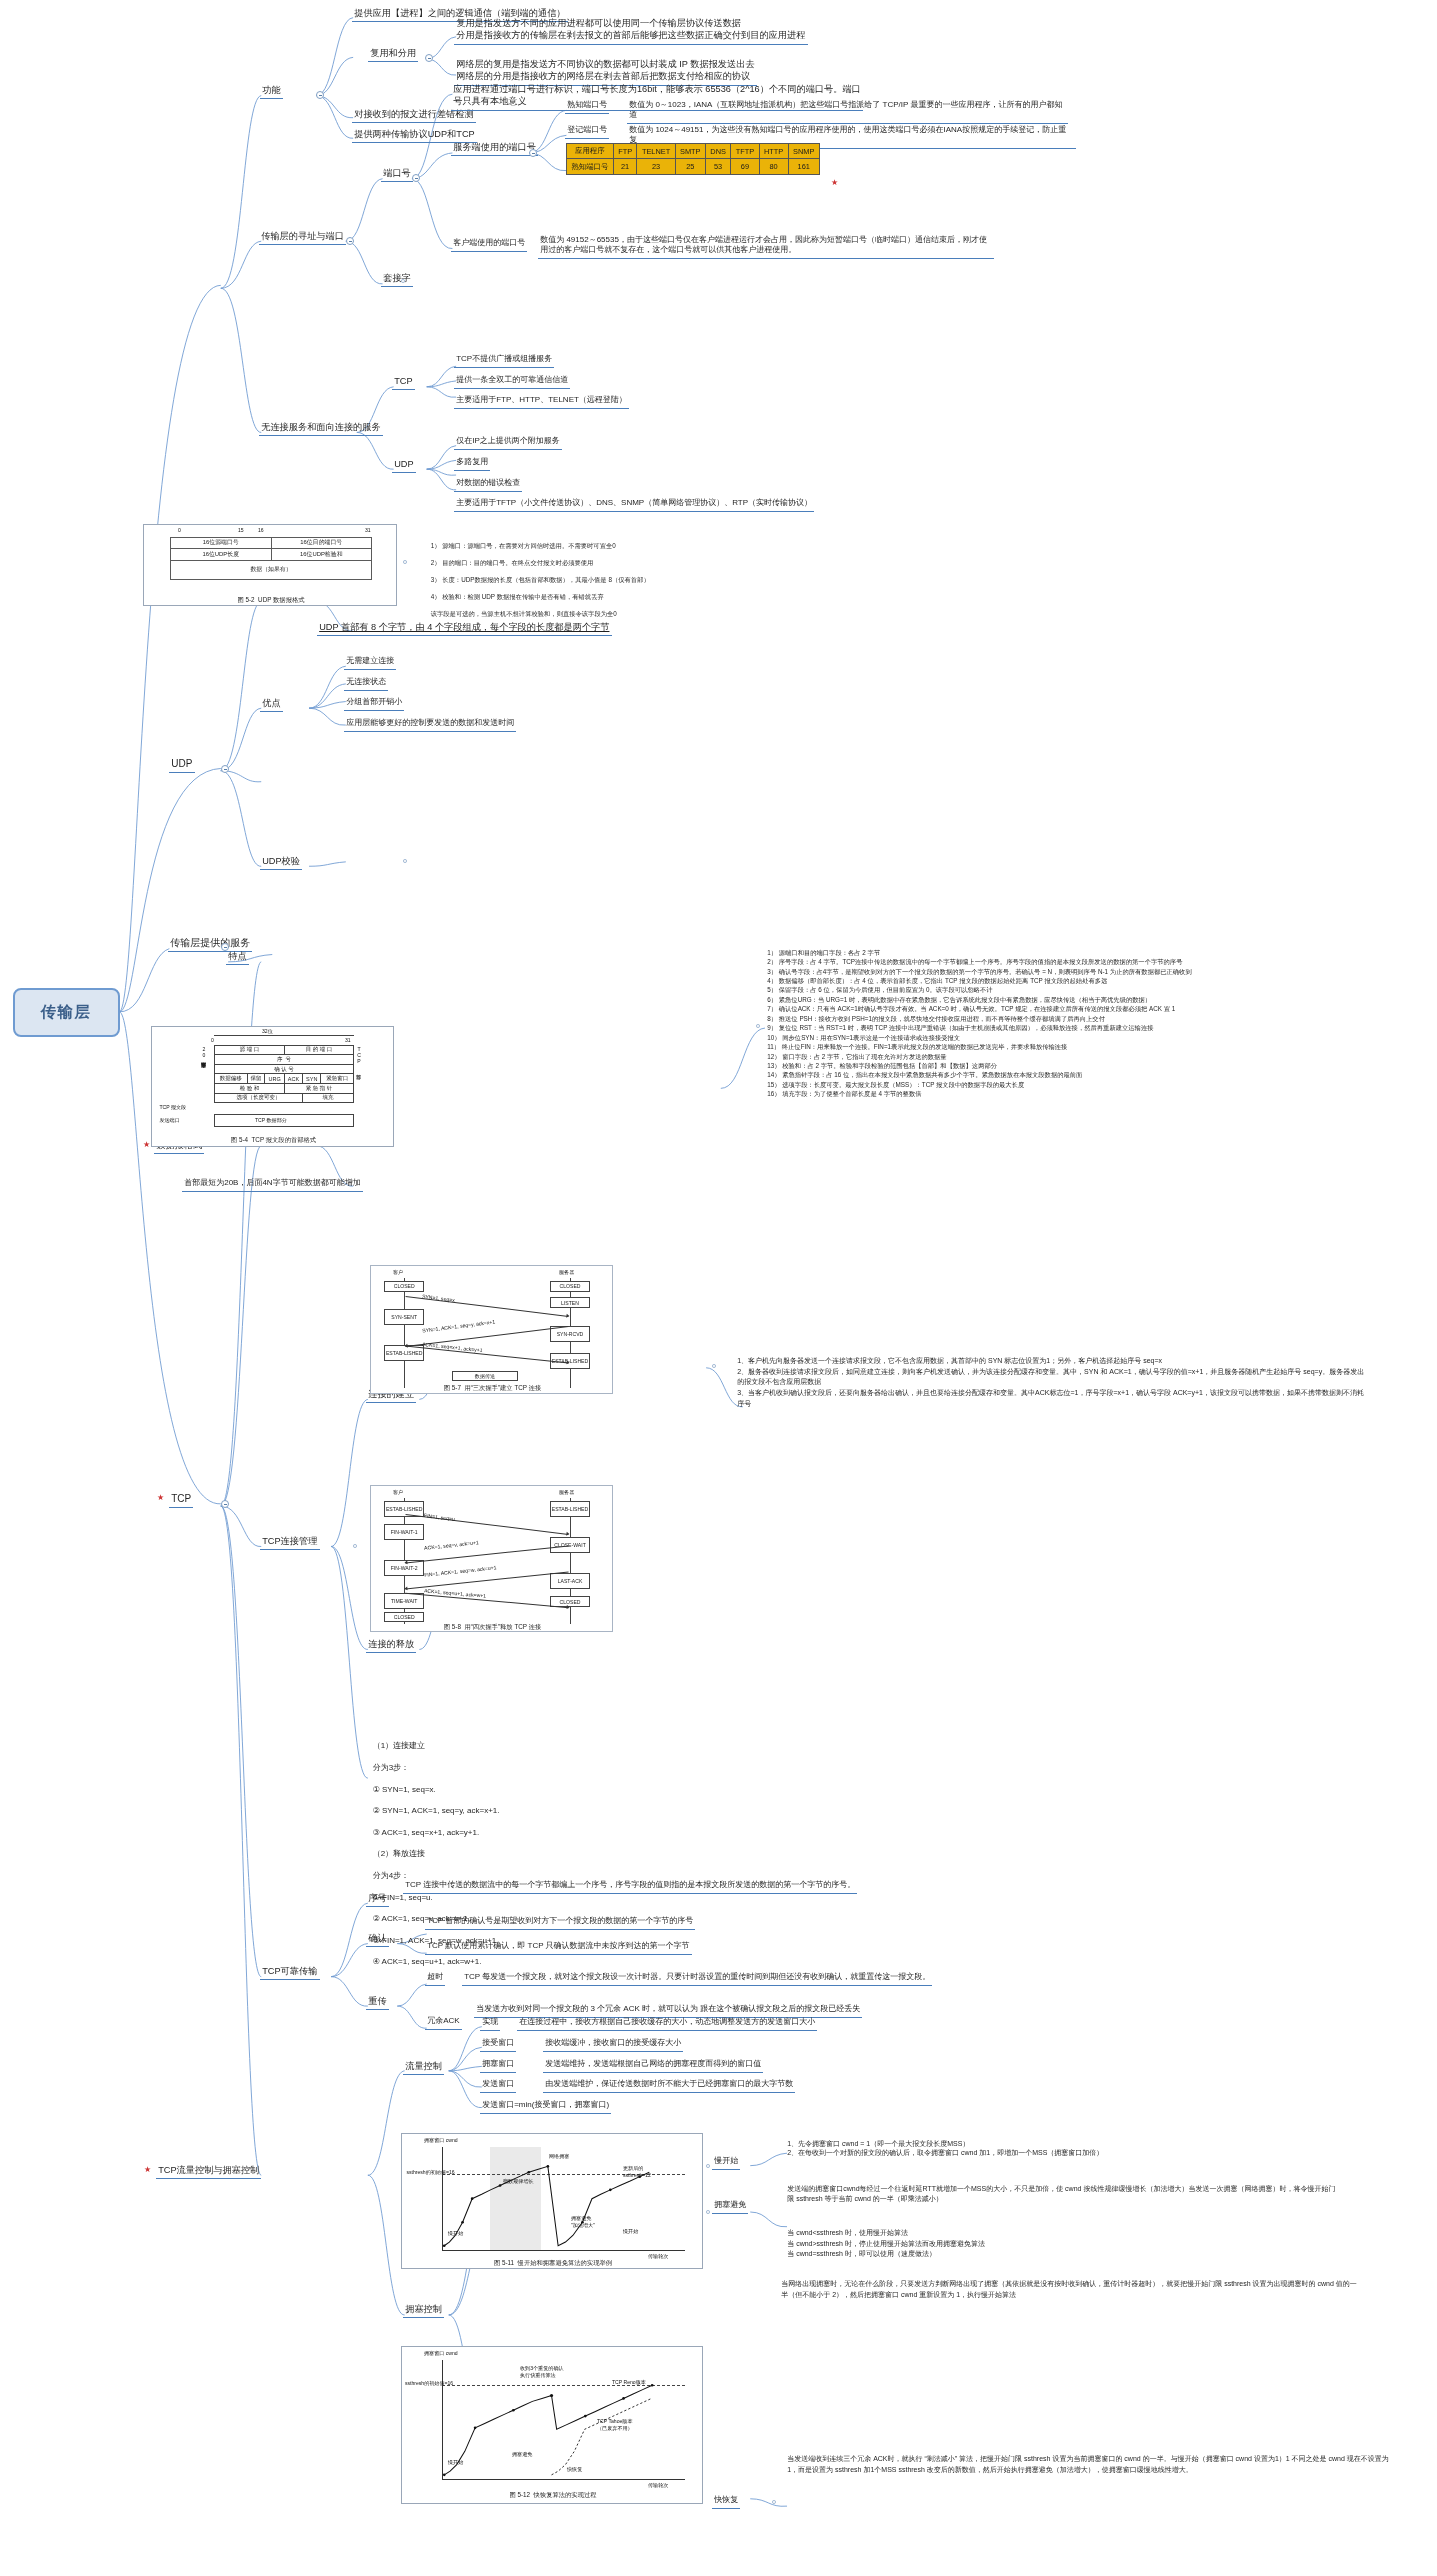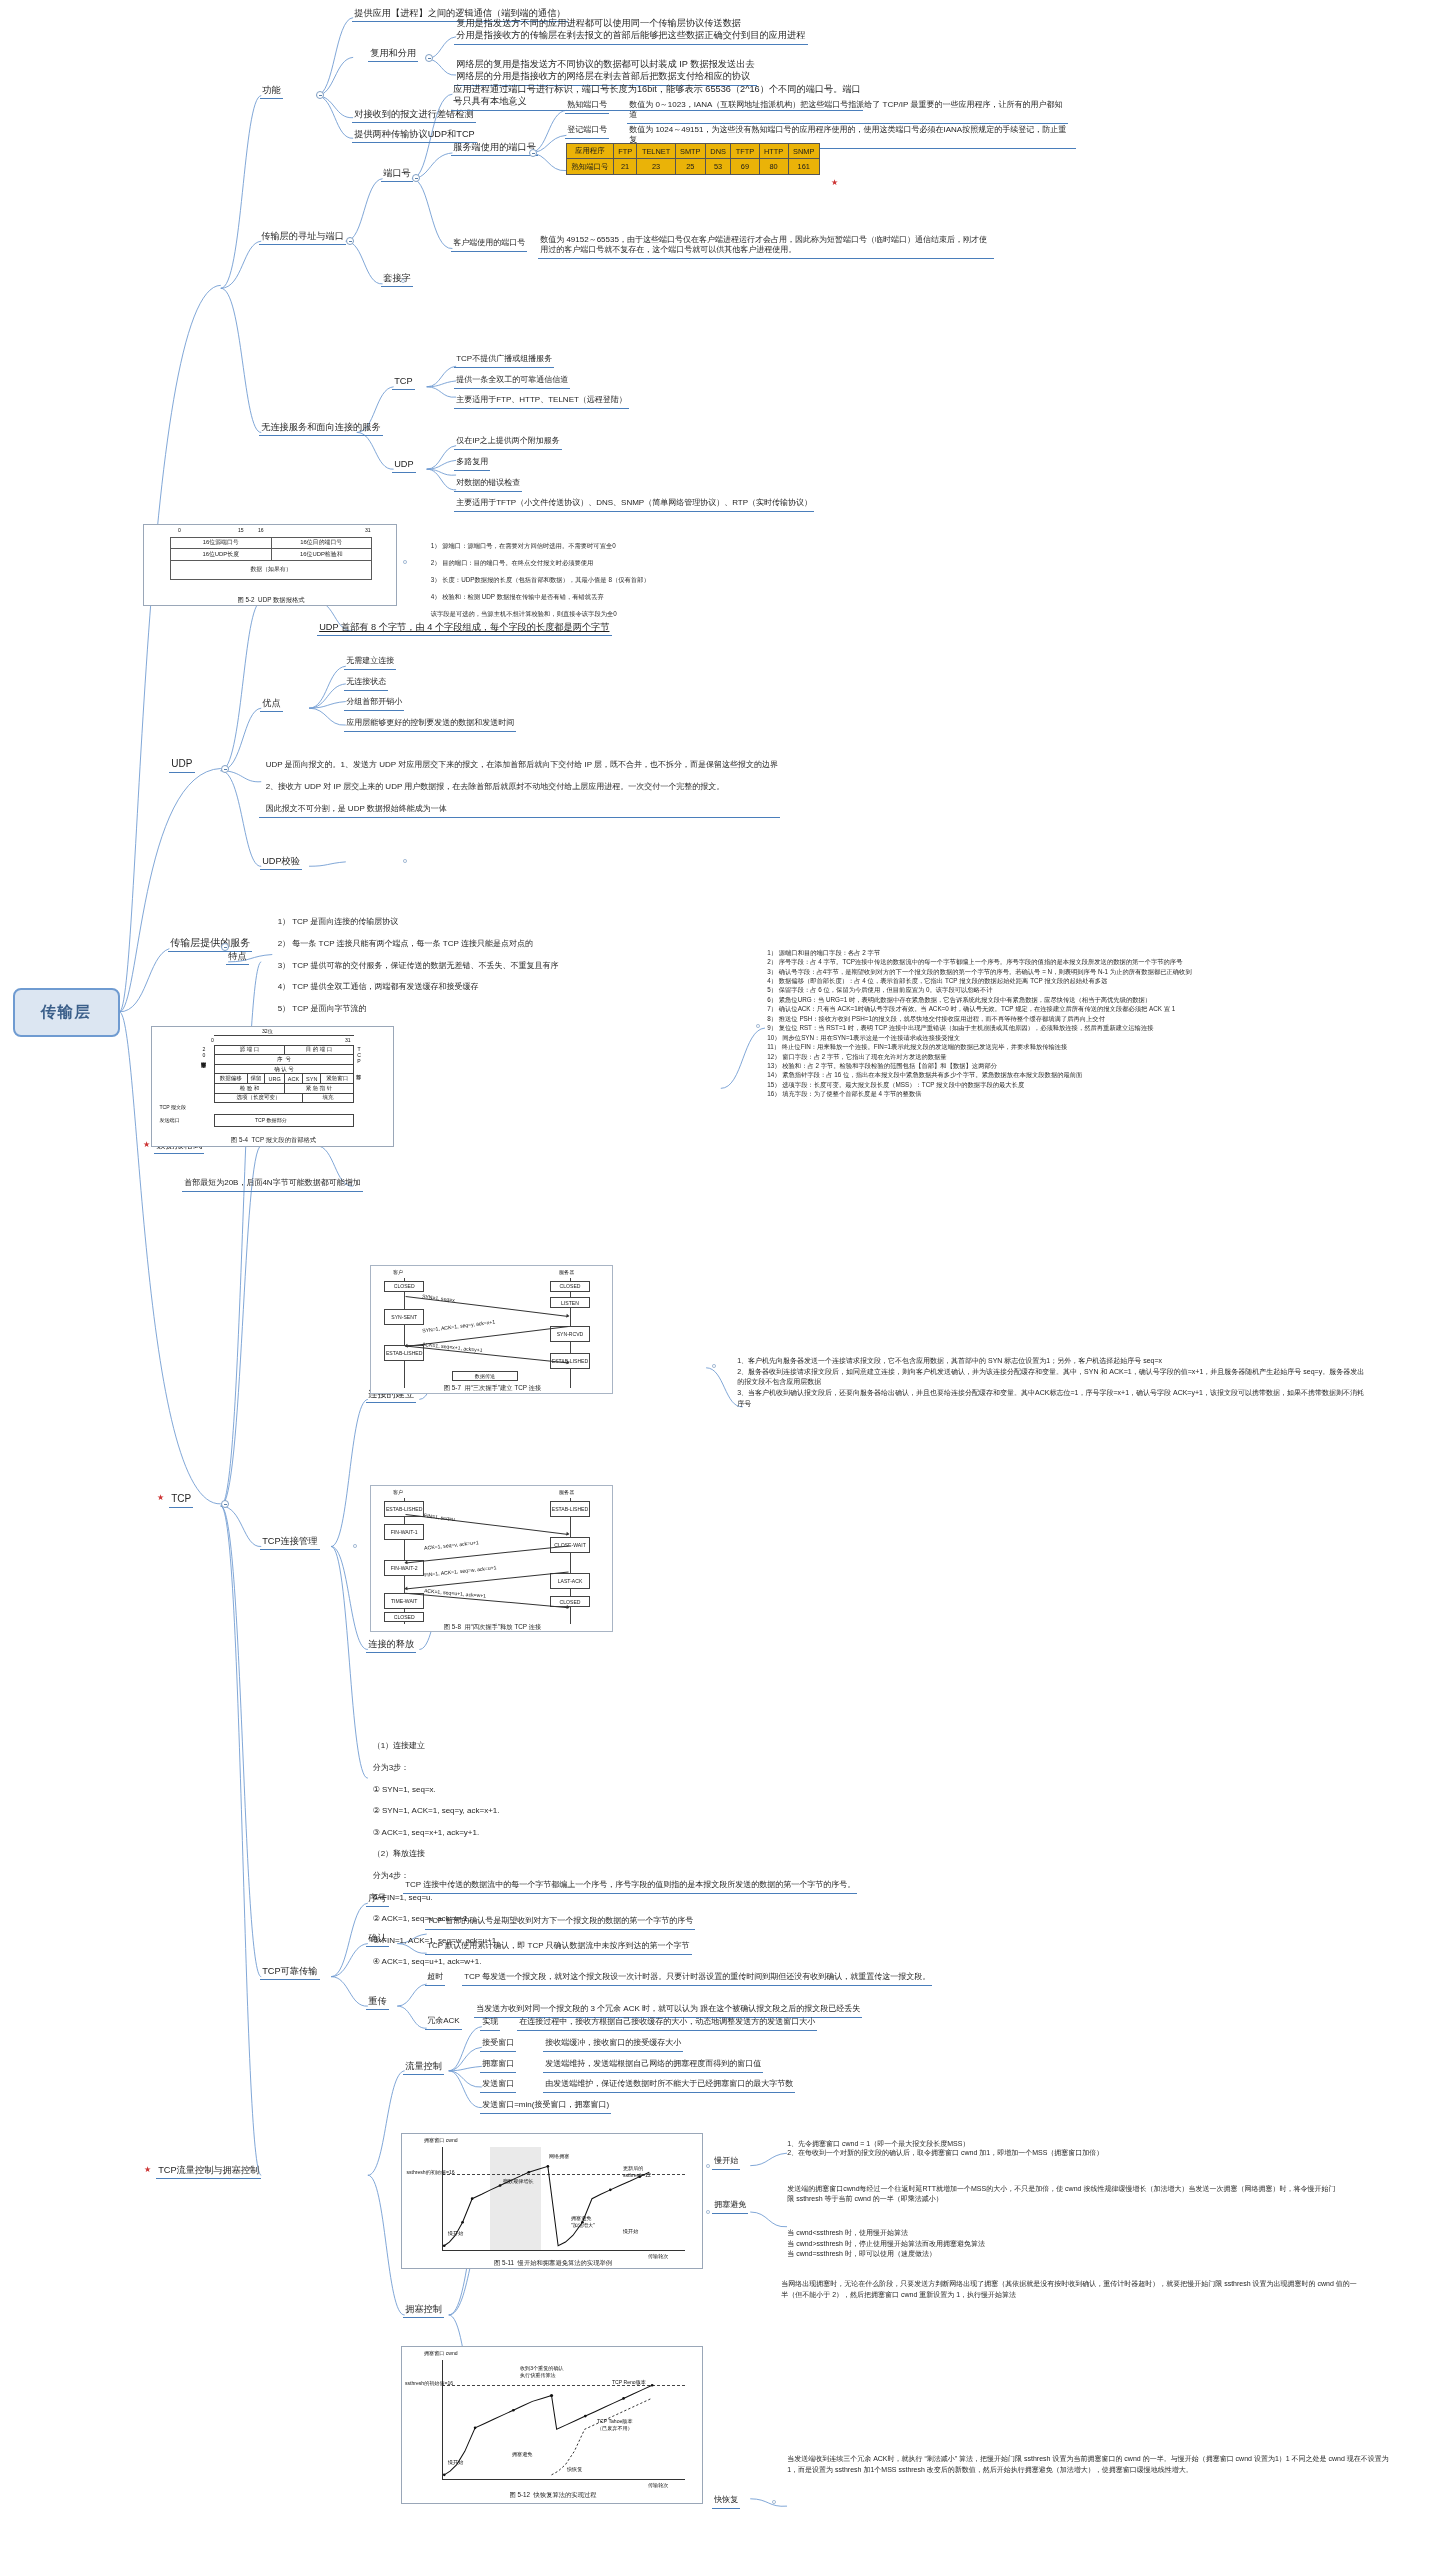--- a/index.html
+++ b/index.html
@@ -332,36 +332,24 @@
   <span>4） 校验和：检测 UDP 数据报在传输中是否有错，有错就丢弃</span><br>
   <span>该字段是可选的，当源主机不想计算校验和，则直接令该字段为全0</span>
 </div>
 
 <div class="node" style="left:260px; top:696px;">优点</div>
 <div class="node small" style="left:344px; top:655px;">无需建立连接</div>
 <div class="node small" style="left:344px; top:676px;">无连接状态</div>
 <div class="node small" style="left:344px; top:696px;">分组首部开销小</div>
 <div class="node small" style="left:344px; top:717px;">应用层能够更好的控制要发送的数据和发送时间</div>
 
-<div class="node small" style="left:259px; top:749px; max-width:779px;">
-  <span>UDP 是面向报文的。1、发送方 UDP 对应用层交下来的报文，在添加首部后就向下交付给 IP 层，既不合并，也不拆分，而是保留这些报文的边界</span><br>
-  <span>2、接收方 UDP 对 IP 层交上来的 UDP 用户数据报，在去除首部后就原封不动地交付给上层应用进程。一次交付一个完整的报文。</span><br>
-  <span>因此报文不可分割，是 UDP 数据报始终能成为一体</span>
-</div>
 
 <div class="node" style="left:260px; top:854px;">UDP校验</div>
 
 <div class="node" style="left:226px; top:949px;">特点</div>
-<div class="node small nb" style="left:271px; top:906px;">
-  <span>1） TCP 是面向连接的传输层协议</span><br>
-  <span>2） 每一条 TCP 连接只能有两个端点，每一条 TCP 连接只能是点对点的</span><br>
-  <span>3） TCP 提供可靠的交付服务，保证传送的数据无差错、不丢失、不重复且有序</span><br>
-  <span>4） TCP 提供全双工通信，两端都有发送缓存和接受缓存</span><br>
-  <span>5） TCP 是面向字节流的</span>
-</div>
 
 <span class="star" style="left:143px; top:1141px;">★</span>
 <div class="node" style="left:154px; top:1138px;">数据报格式</div>
 <div class="node small" style="left:182px; top:1177px; max-width:331px;">首部最短为20B，后面4N字节可能数据都可能增加</div>
 
 <div class="fig" style="left:151px; top:1026px; width:243px; height:121px;">
   <div class="clbl" style="left:110px; top:0.7px;">32位</div>
   <div style="position:absolute; left:62px; top:8px; width:140px; height:0.7px; background:#444;"></div>
   <div class="clbl" style="left:59px; top:9.6px;">0</div>
   <div class="clbl" style="left:193px; top:9.6px;">31</div>

